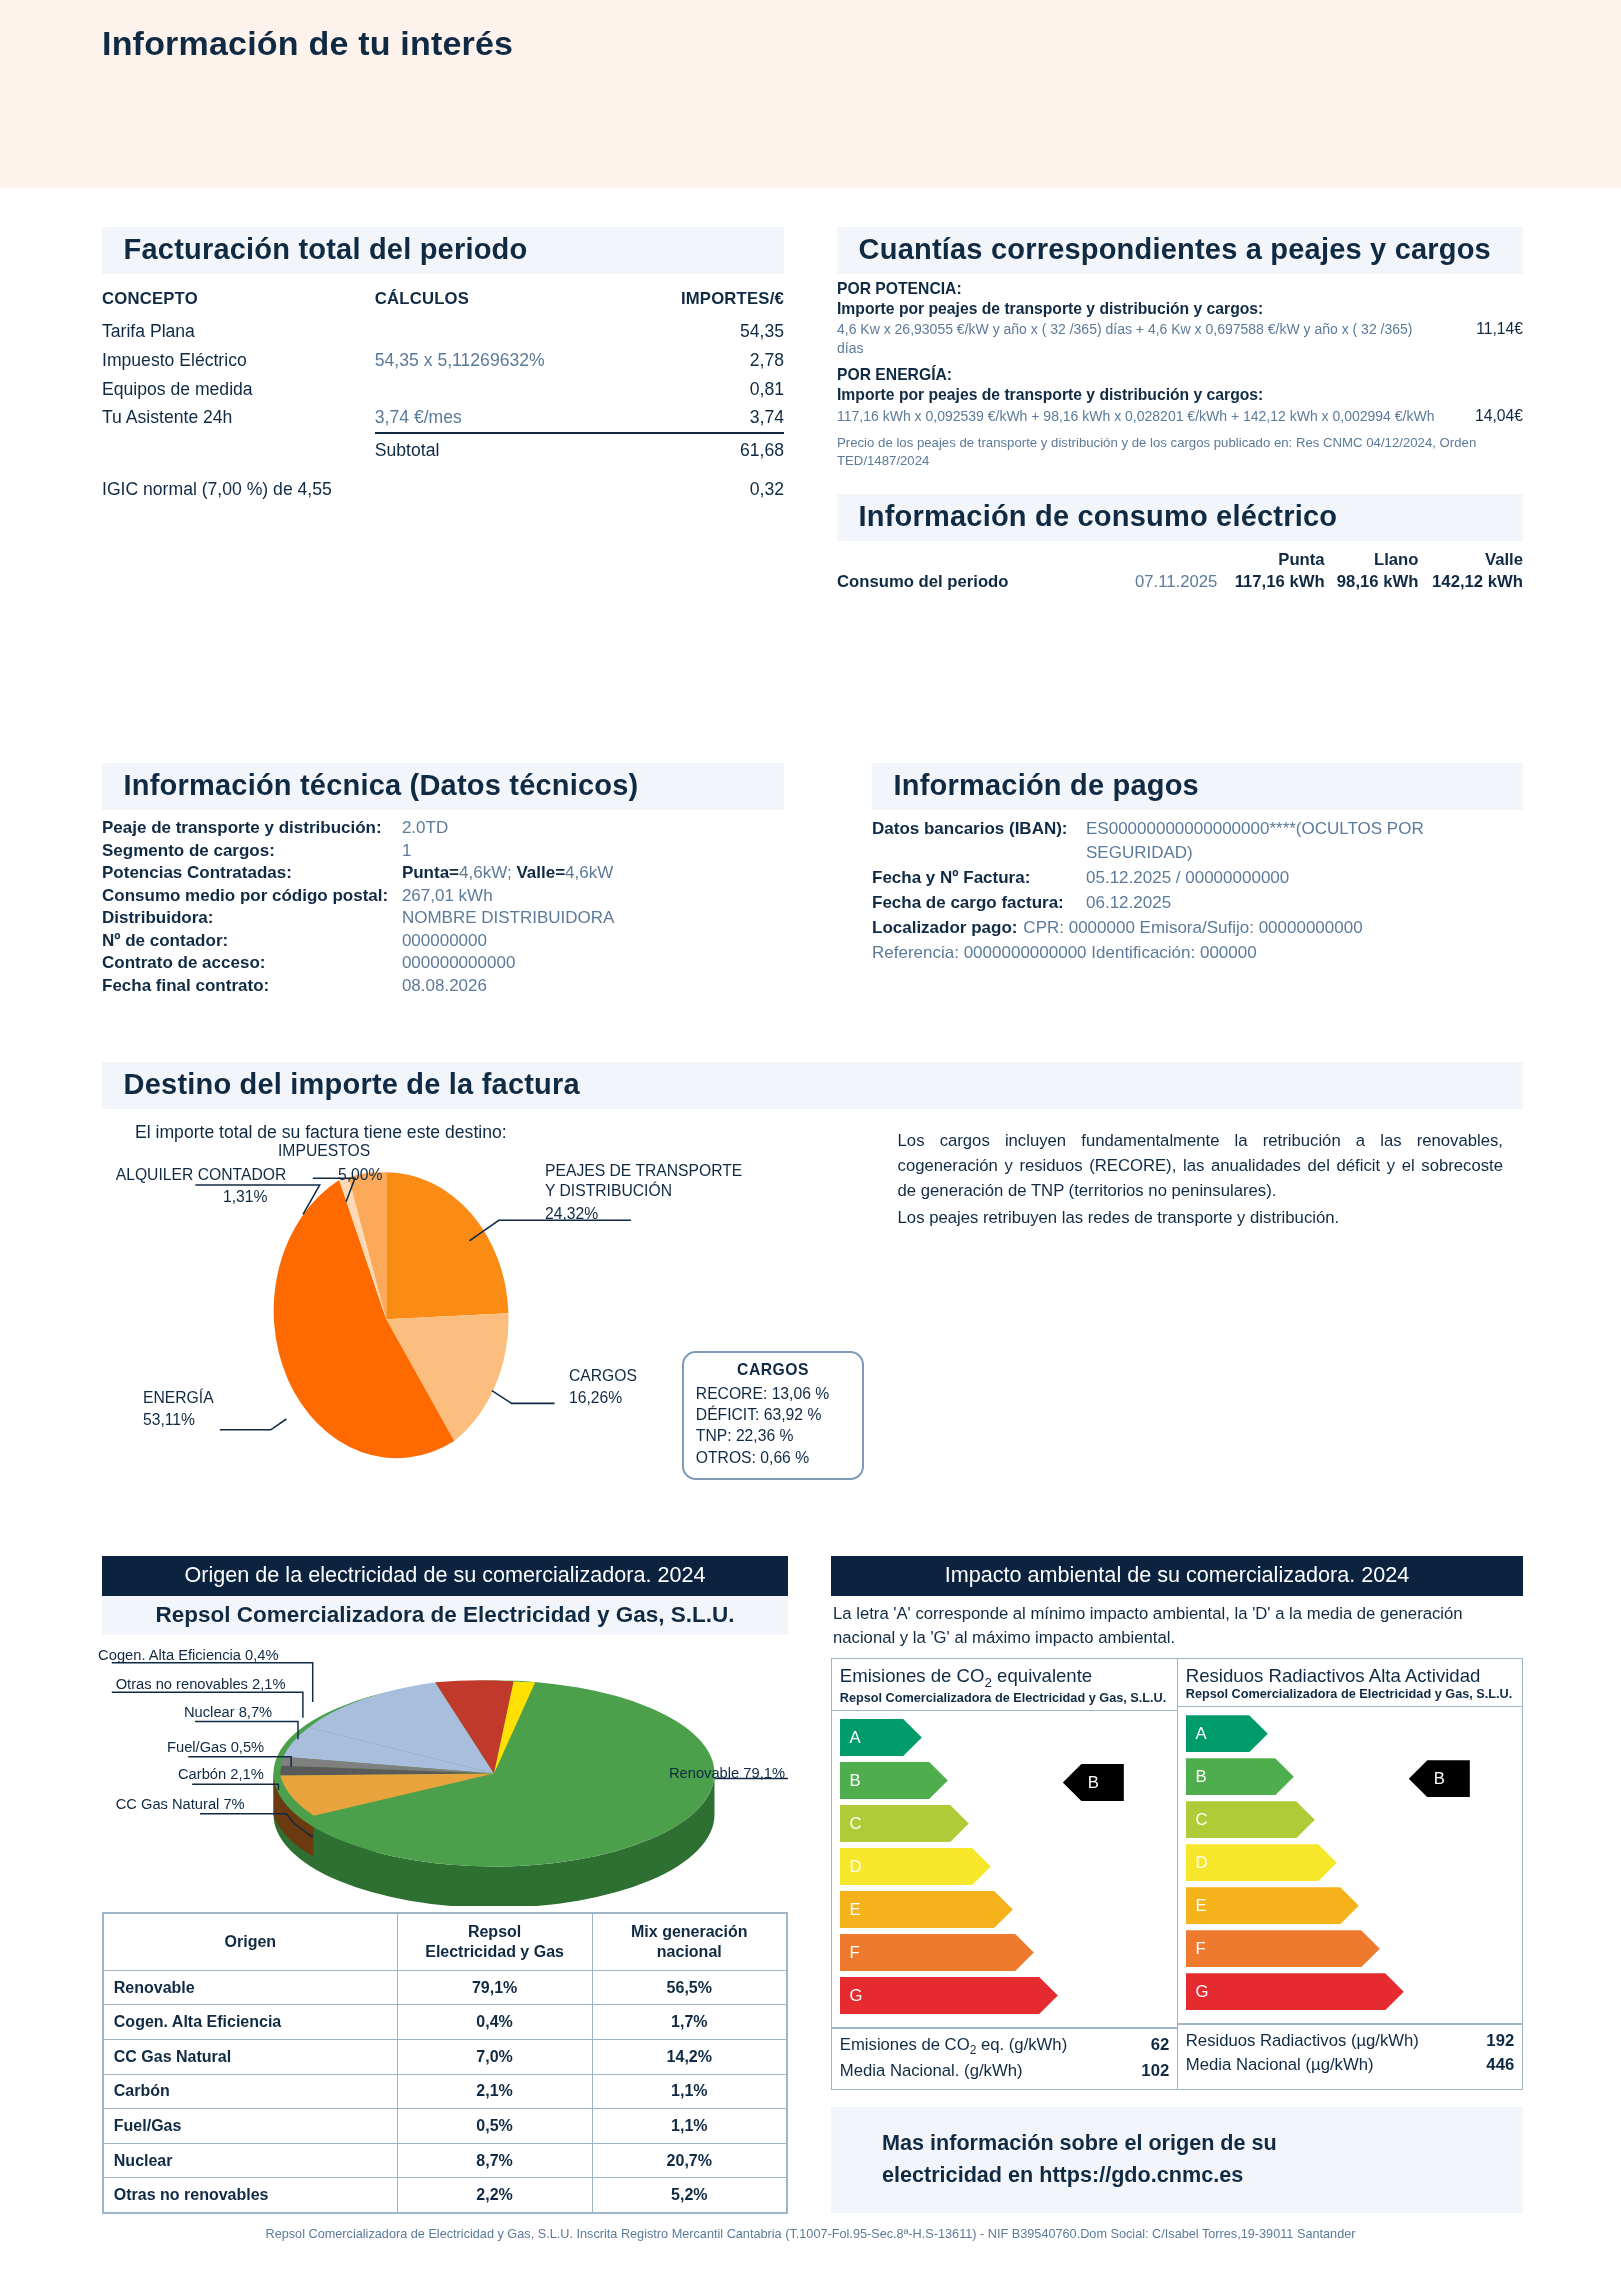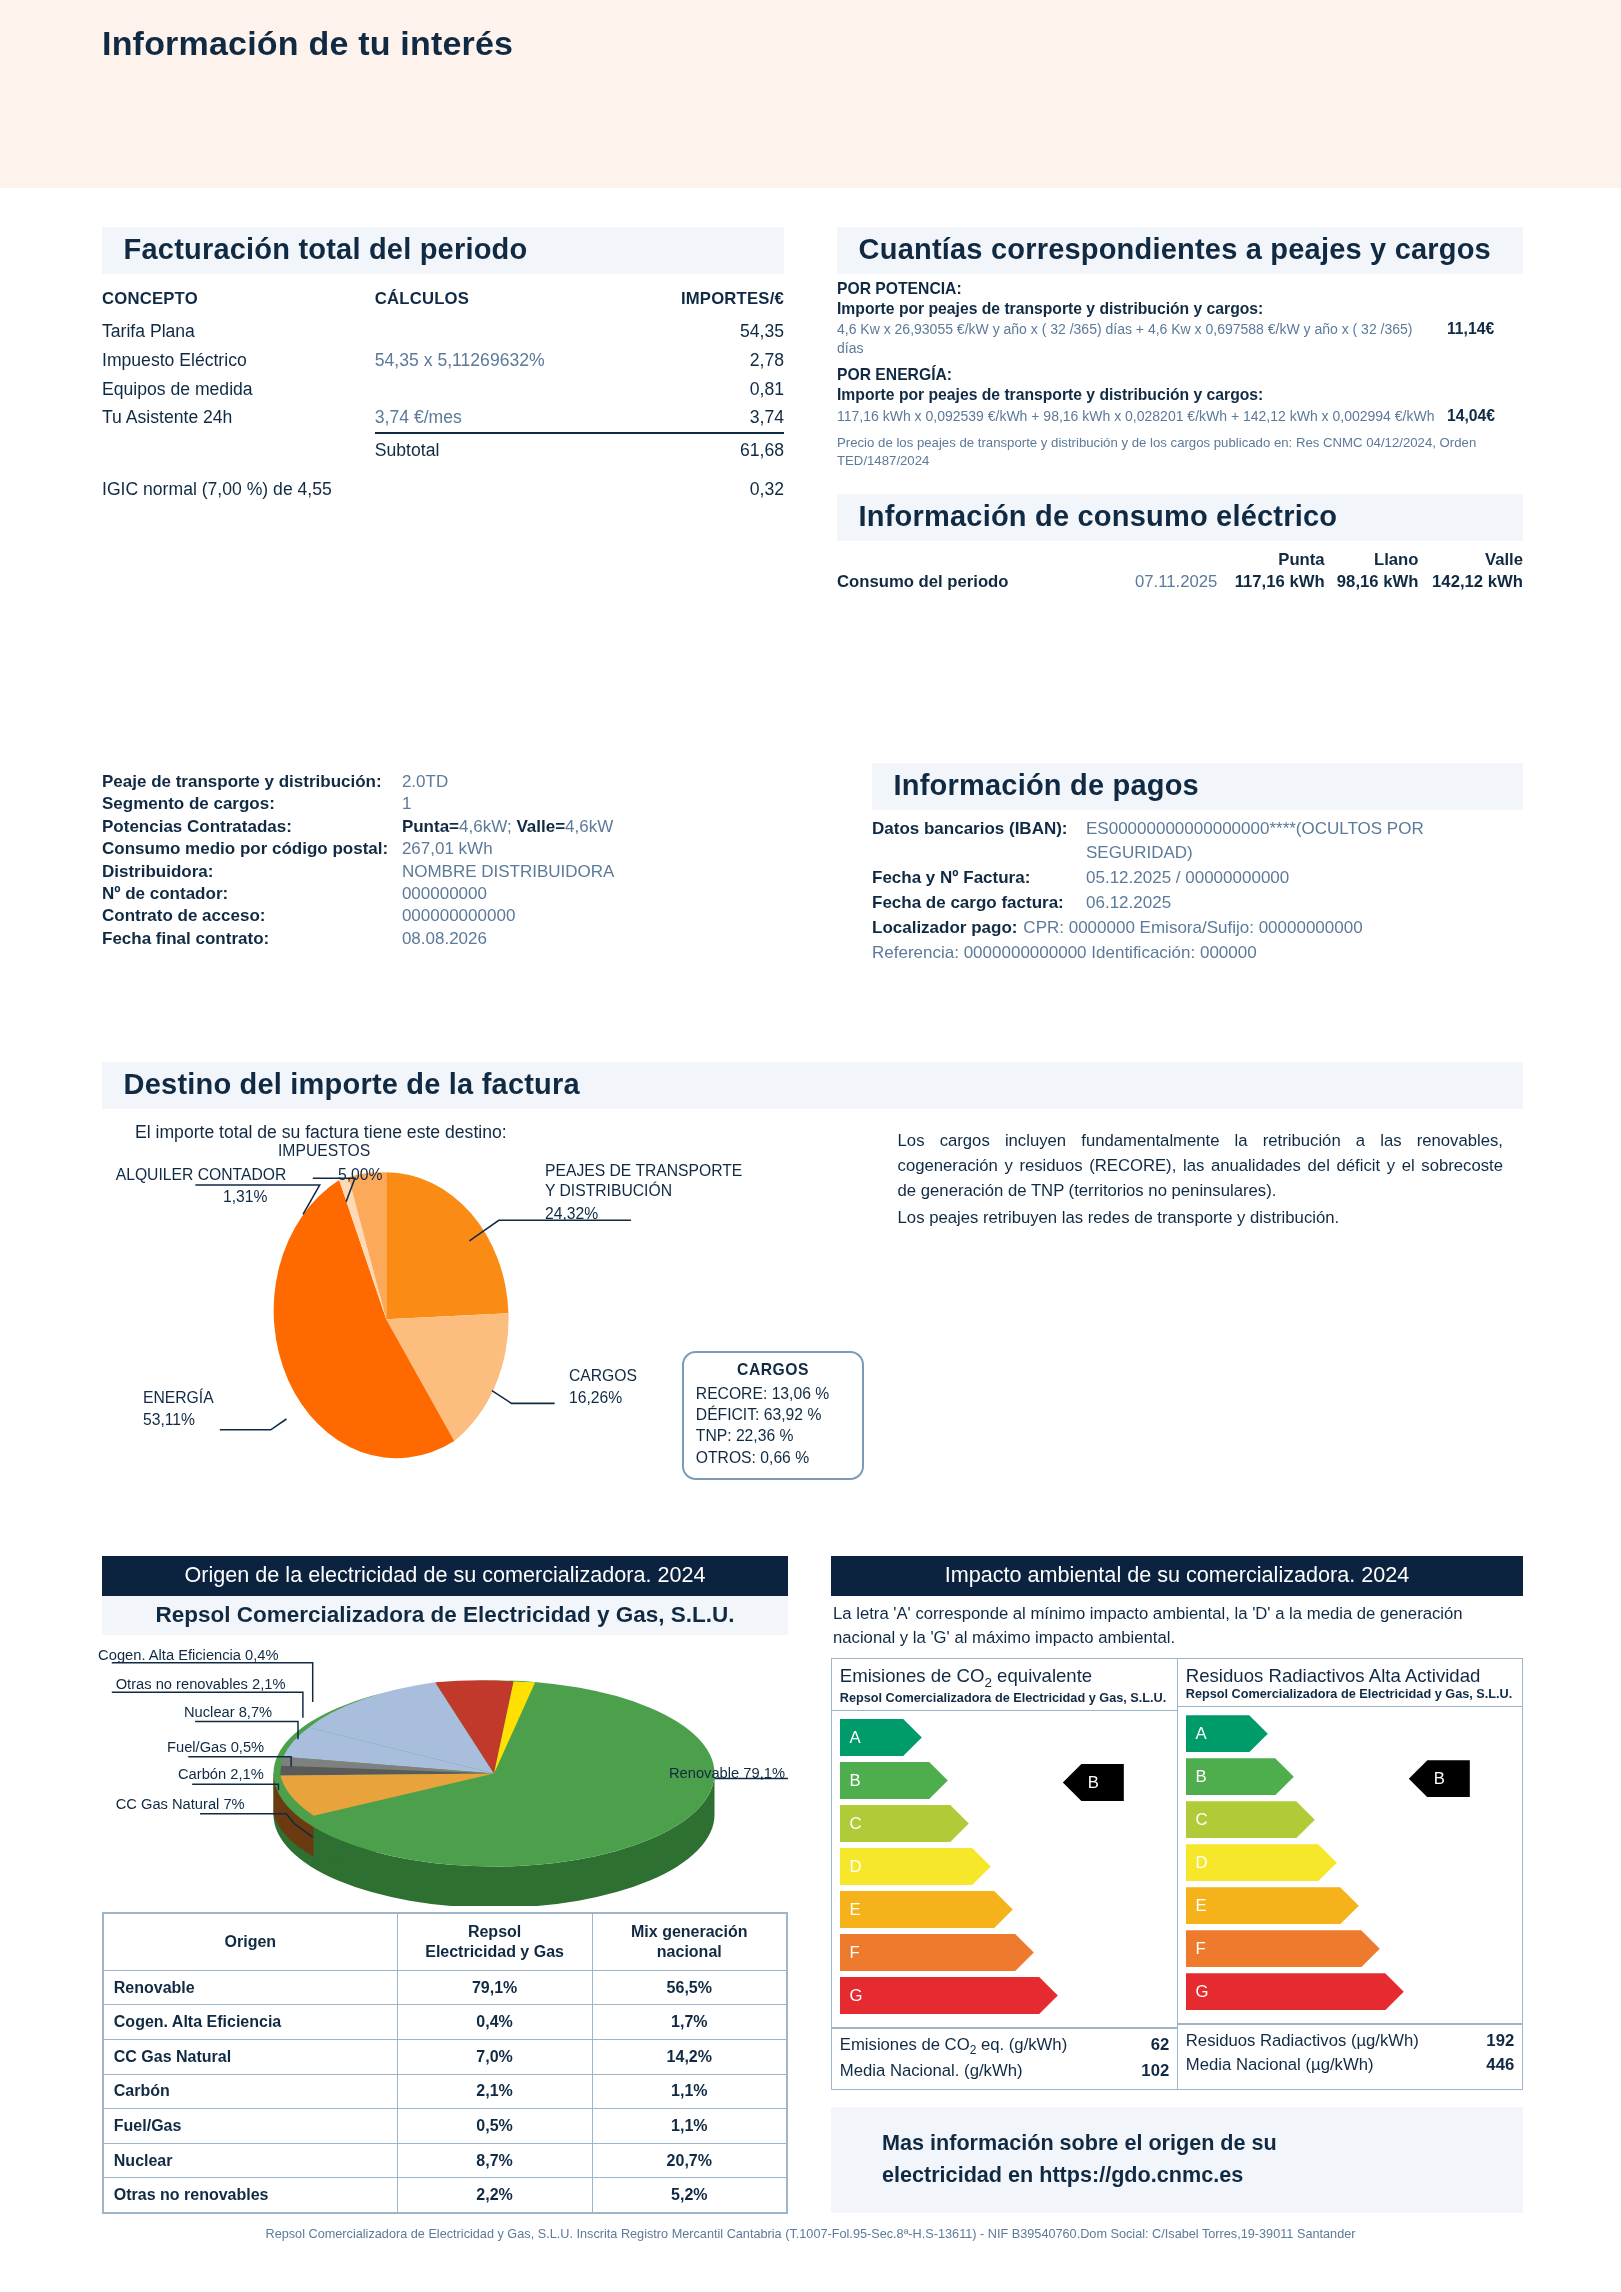--- a/index.html
+++ b/index.html
@@ -69,21 +69,21 @@
   tr.igic td { padding-top: 13.7px; }
 
   
   #cuantias { left: 837px; top: 227px; width: 686px; }
   .lbl-bold { font-size: 15.7px; font-weight: bold; margin-top: 7.8px; }
   .calc-row { display: flex; align-items: flex-start; gap: 9px; margin-top: 2.9px; }
   .calc-row .formula {
     flex: 1; font-size: 14px; color: #5c7a99; line-height: 1.35;
   }
   .calc-row .value {
-    width: 76px; text-align: left; font-size: 15.7px; color: #102a43; font-weight: 700;
+    width: 76px; text-align: right; font-size: 15.7px; color: #102a43; font-weight: 400;
   }
   .fineprint { font-size: 13.2px; color: #5c7a99; line-height: 1.4; margin-top: 7.8px; }
 
   
   #consumo { left: 837px; top: 494px; width: 686px; }
   .cons-table { width: 100%; border-collapse: collapse; margin-top: 9.8px; }
   .cons-table th {
     font-size: 16.7px; font-weight: bold; text-align: right; padding-bottom: 2px;
   }
   .cons-table td { font-size: 16.7px; font-weight: bold; text-align: right; }
@@ -275,20 +275,21 @@
       <td class="date">07.11.2025</td>
       <td>117,16 kWh</td>
       <td>98,16 kWh</td>
       <td>142,12 kWh</td>
     </tr>
   </tbody>
     </table>
 </div>
 
 <div class="col" id="tecnica">
+  <div class="band">Información técnica (Datos técnicos)</div>
   <div style="margin-top:7.8px">
     <div class="kv aligned">
       <span class="k">Peaje de transporte y distribución:</span>
       <span class="v">2.0TD</span>
     </div>
     <div class="kv aligned">
       <span class="k">Segmento de cargos:</span>
       <span class="v">1</span>
     </div>
     <div class="kv aligned">

